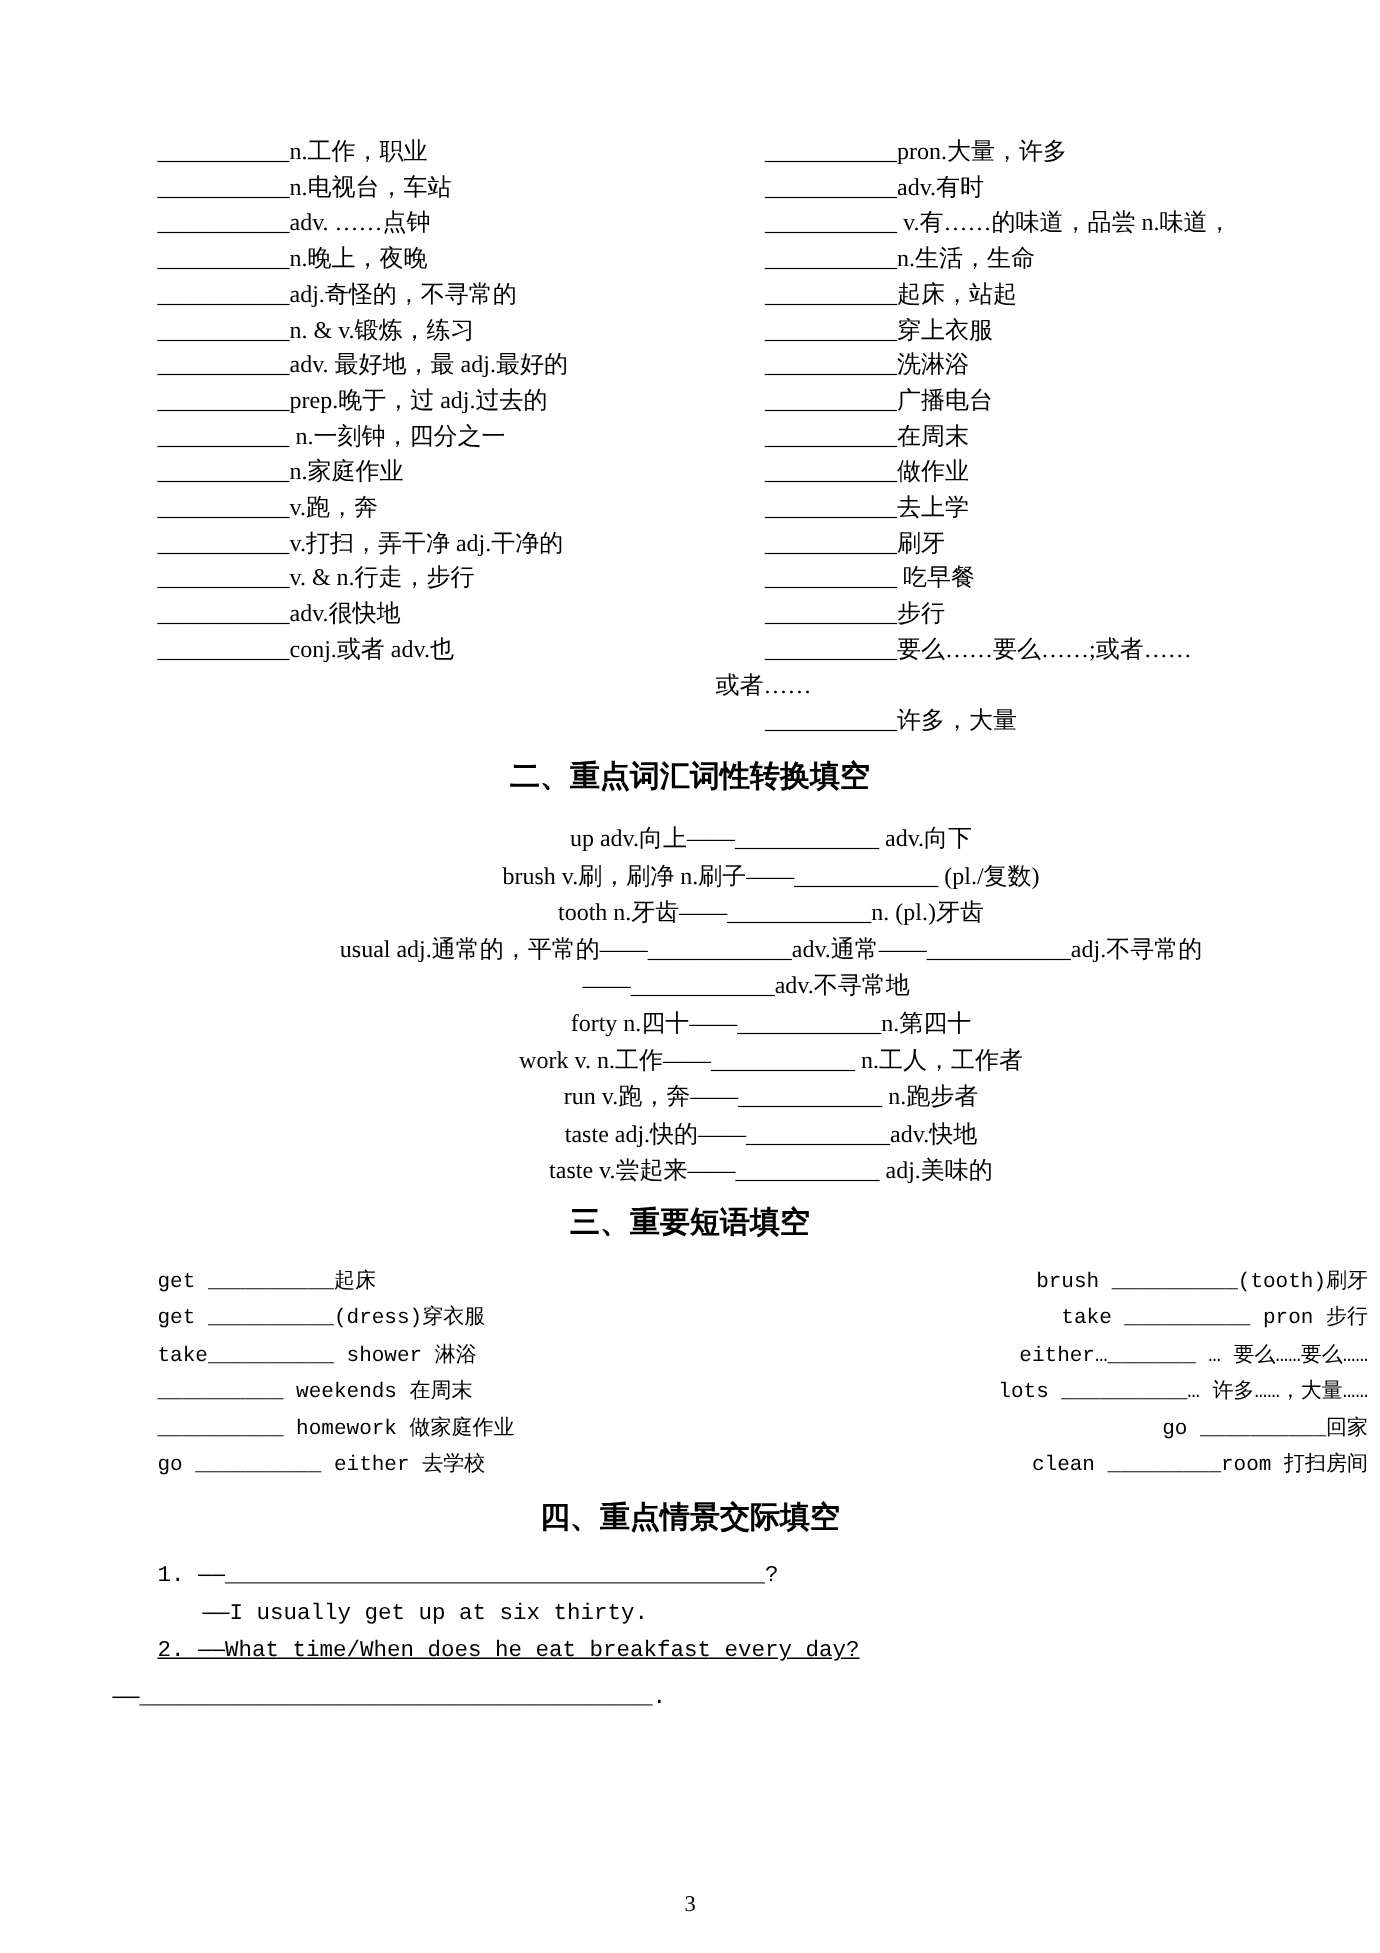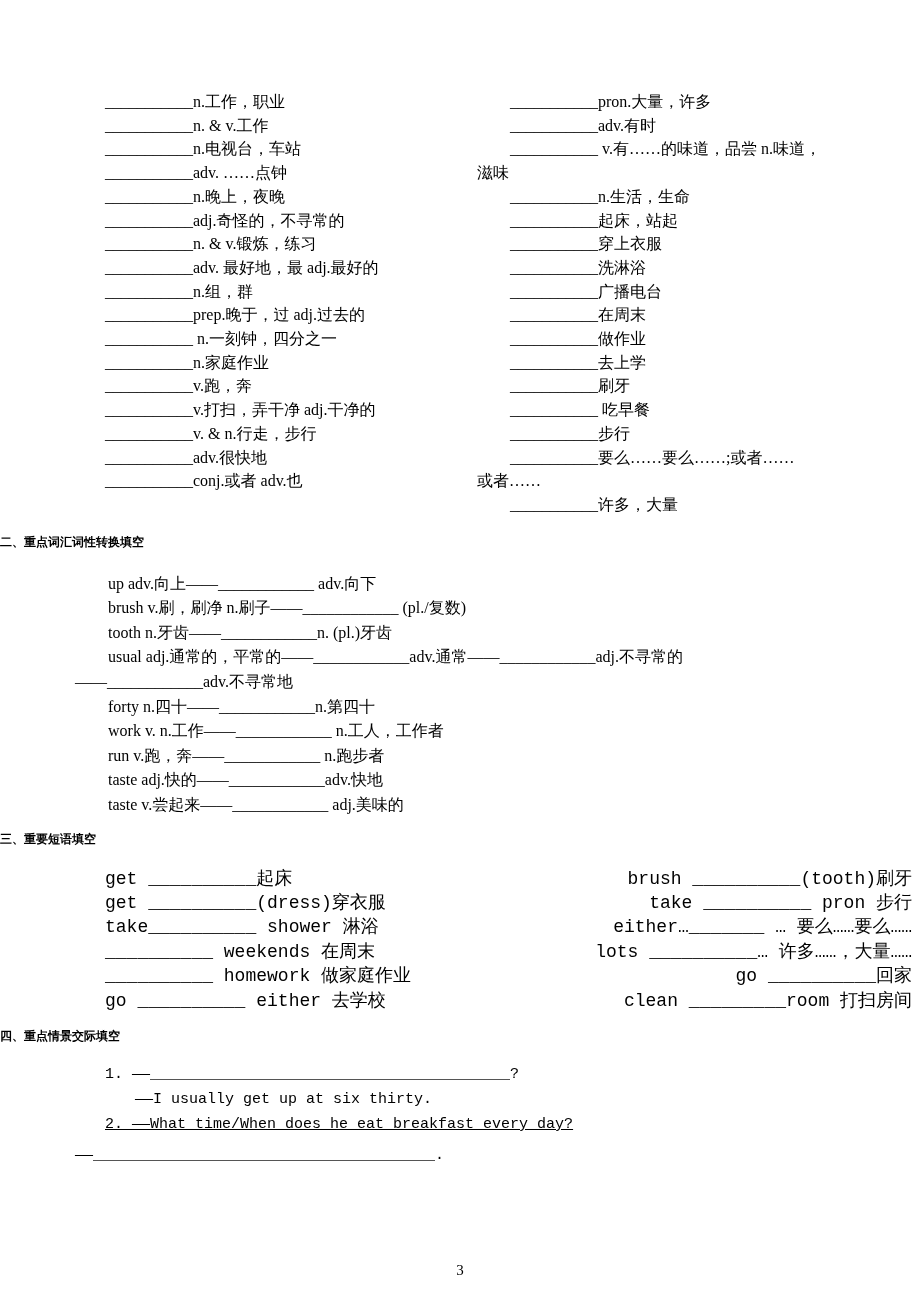--- a/index.html
+++ b/index.html
@@ -13,34 +13,34 @@
     margin:16px auto;
   }
   .vocab-wrap { display:flex; padding-top:74px; }
   .col-left  { margin-left:105px; width:372px; }
   .col-right { width:440px; }
   .vocab-row { line-height:23.7px; white-space:pre; }
   .col-right .vocab-row { padding-left:33px; }
   .col-right .vocab-row.cont { padding-left:0; }
 
   .sec-title {
-    font-weight:bold; font-size:12px;
+    text-align:center; font-weight:bold; font-size:20px;
     line-height:27px;
     font-family:"Liberation Sans","DejaVu Sans",sans-serif;
   }
   .t2 { margin-top:12px; }
   .t3 { margin-top:8px; }
   .t4 { margin-top:10px; }
 
   .sec2 { margin-top:16px; }
-  .s2-line { margin-left:108px; line-height:24.6px; white-space:pre; }
+  .s2-line { margin-left:108px; line-height:24.6px; white-space:pre;text-align:center; }
   .s2-line.outdent { margin-left:75px; }
 
   .sec3 { margin-top:14px; display:flex;
-    font-family:"Liberation Mono","DejaVu Sans Mono",monospace; font-size:18px; }
+    font-family:"Liberation Mono","DejaVu Sans Mono",monospace; font-size:14px; }
   .sec3 .p-left  { margin-left:105px; width:407px; }
   .sec3 .p-right { width:400px;text-align:right; }
   .s3-row { line-height:24.4px; white-space:pre; }
 
   .sec4 { margin-top:12px;
     font-family:"Liberation Mono","DejaVu Sans Mono",monospace; font-size:15px; }
   .s4-line { line-height:25px; white-space:pre; }
   .ind-a { margin-left:105px; }
   .ind-b { margin-left:135px; }
   .ind-c { margin-left:105px;text-decoration:underline; }
@@ -52,42 +52,39 @@
   }
 </style>
 </head>
 <body>
 
 <div class="page">
 
   <div class="vocab-wrap">
     <div class="col-left">
       <div class="vocab-row">___________n.工作，职业</div>
-      <div class="vocab-row">___________n. &amp; v.工作</div>
       <div class="vocab-row">___________n.电视台，车站</div>
       <div class="vocab-row">___________adv. ……点钟</div>
       <div class="vocab-row">___________n.晚上，夜晚</div>
       <div class="vocab-row">___________adj.奇怪的，不寻常的</div>
       <div class="vocab-row">___________n. &amp; v.锻炼，练习</div>
       <div class="vocab-row">___________adv. 最好地，最 adj.最好的</div>
-      <div class="vocab-row">___________n.组，群</div>
       <div class="vocab-row">___________prep.晚于，过 adj.过去的</div>
       <div class="vocab-row">___________ n.一刻钟，四分之一</div>
       <div class="vocab-row">___________n.家庭作业</div>
       <div class="vocab-row">___________v.跑，奔</div>
       <div class="vocab-row">___________v.打扫，弄干净 adj.干净的</div>
       <div class="vocab-row">___________v. &amp; n.行走，步行</div>
       <div class="vocab-row">___________adv.很快地</div>
       <div class="vocab-row">___________conj.或者 adv.也</div>
     </div>
     <div class="col-right">
       <div class="vocab-row">___________pron.大量，许多</div>
       <div class="vocab-row">___________adv.有时</div>
       <div class="vocab-row">___________ v.有……的味道，品尝 n.味道，</div>
-      <div class="vocab-row cont">滋味</div>
       <div class="vocab-row">___________n.生活，生命</div>
       <div class="vocab-row">___________起床，站起</div>
       <div class="vocab-row">___________穿上衣服</div>
       <div class="vocab-row">___________洗淋浴</div>
       <div class="vocab-row">___________广播电台</div>
       <div class="vocab-row">___________在周末</div>
       <div class="vocab-row">___________做作业</div>
       <div class="vocab-row">___________去上学</div>
       <div class="vocab-row">___________刷牙</div>
       <div class="vocab-row">___________ 吃早餐</div>

